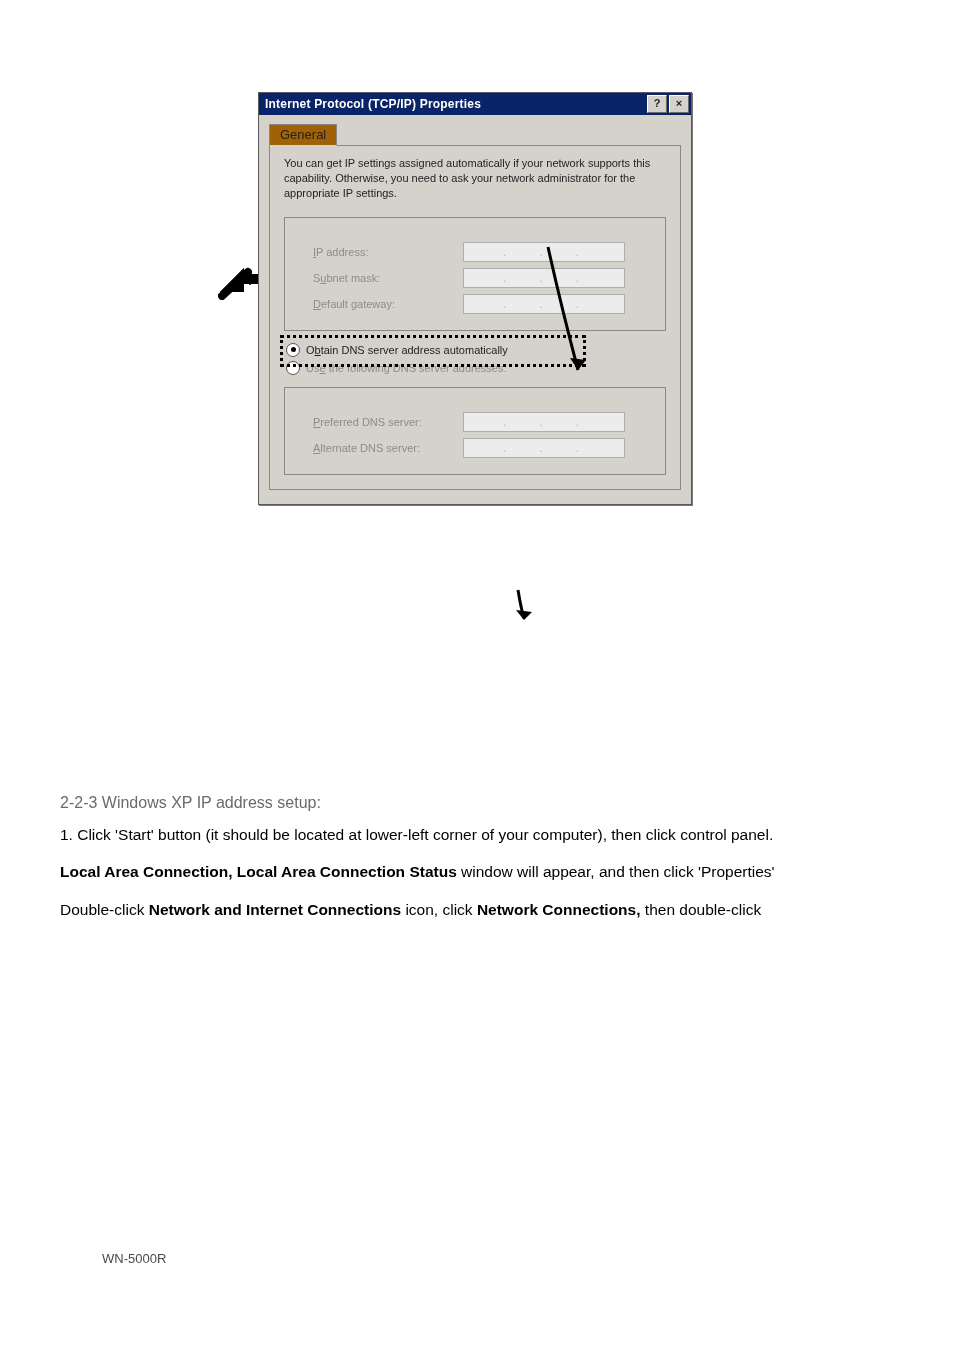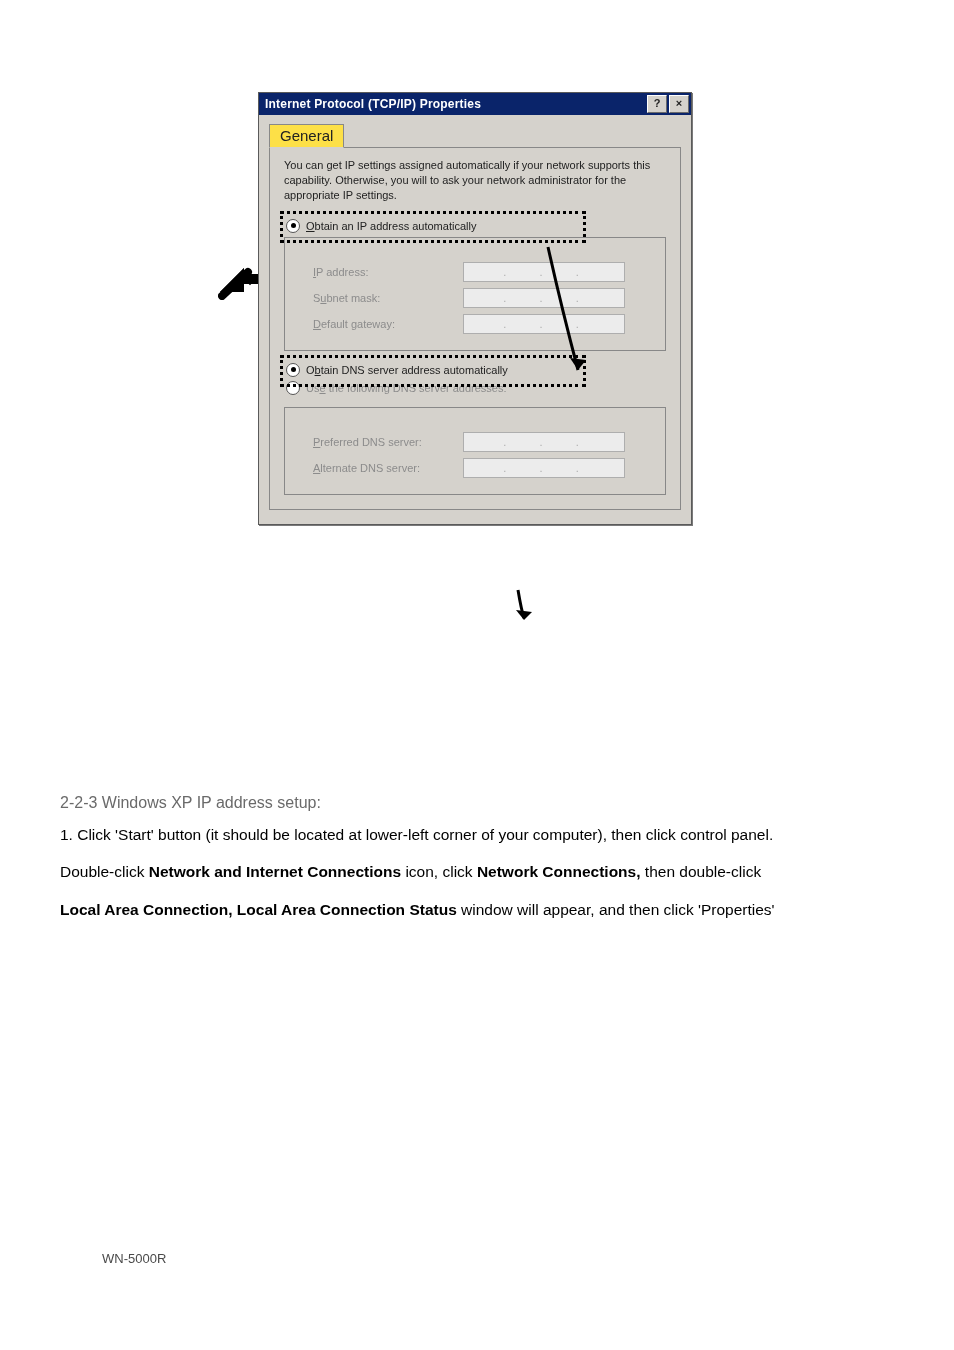--- a/index.html
+++ b/index.html
@@ -67,26 +67,26 @@
   .client {
     padding: 8px 10px 14px 10px;
     font-size: 11px;
     color: #222;
   }
 
   .tab {
     display: inline-block;
     border: 1px solid #888;
     border-bottom: 1px solid #d5d2cc;
-    background: #fde047;
+    background: #a16207;
     padding: 2px 10px 3px 10px;
     position: relative;
     top: 1px;
     z-index: 2;
-    font-size: 15px;
+    font-size: 13px;
   }
   .tab-body {
     border: 1px solid #888;
     padding: 10px 14px 14px 14px;
     background: #d5d2cc;
   }
 
   .desc {
     line-height: 1.35;
     margin-bottom: 16px;
@@ -212,29 +212,22 @@
     <div class="titlebar">
       <span class="titlebar-text">Internet Protocol (TCP/IP) Properties</span>
       <div class="tb-btns">
         <div class="tb-btn">?</div>
         <div class="tb-btn">×</div>
       </div>
     </div>
     <div class="client">
       <span class="tab">General</span>
       <div class="tab-body">
-        <div class="desc">You can get IP settings assigned automatically if your network supports this capability. Otherwise, you will to ask your network administrator for the appropriate IP settings.</div>
-
-        <div style="position:relative;">
-          <div class="dotted-box" style="left:-4px; top:-8px; width:300px; height:26px;"></div>
-          <div class="radio-row">
-            <span class="dot sel"></span>
-            <span class="rlabel"><span class="u">O</span><span></span><span>btain an IP address automatically</span></span>
-          </div>
-        </div>
+        <div class="desc">You can get IP settings assigned automatically if your network supports this capability. Otherwise, you need to ask your network administrator for the appropriate IP settings.</div>
+
 
         <div class="group" style="margin-top:4px;">
           <div class="field-row">
             <span class="flabel muted"><span class="u">I</span>P address:</span>
             <span class="ipbox muted">. &nbsp; . &nbsp; .</span>
           </div>
           <div class="field-row">
             <span class="flabel muted">S<span class="u">u</span>bnet mask:</span>
             <span class="ipbox muted">. &nbsp; . &nbsp; .</span>
           </div>
@@ -277,28 +270,28 @@
     <path d="M290 155 C 300 200, 310 240, 320 278" stroke="#000" stroke-width="3" fill="none"></path>
     <polygon points="320,278 312,266 328,268" fill="#000"></polygon>
 
     <path d="M260 498 C 262 510, 264 520, 266 526" stroke="#000" stroke-width="3" fill="none"></path>
     <polygon points="266,528 258,518 274,520" fill="#000"></polygon>
   </svg>
 
   <div class="instructions">
     <div class="heading">2-2-3 Windows XP IP address setup:</div>
     <p>1. Click 'Start' button (it should be located at lower-left corner of your computer), then click control panel.</p>
+    <p>
+      <span class="bold">Local Area Connection, Local Area Connection Status</span>
+      <span>window will appear, and then click 'Properties'</span>
+    </p>
     <p>
       <span>Double-click</span>
       <span class="bold gap-word">Network and Internet Connections</span>
       <span>icon, click</span>
       <span class="bold gap-word">Network Connections,</span>
       <span>then double-click</span>
     </p>
-    <p>
-      <span class="bold">Local Area Connection, Local Area Connection Status</span>
-      <span>window will appear, and then click 'Properties'</span>
-    </p>
   </div>
 
   <div class="footer">WN-5000R</div>
 
 </div>
 
 </body></html>

